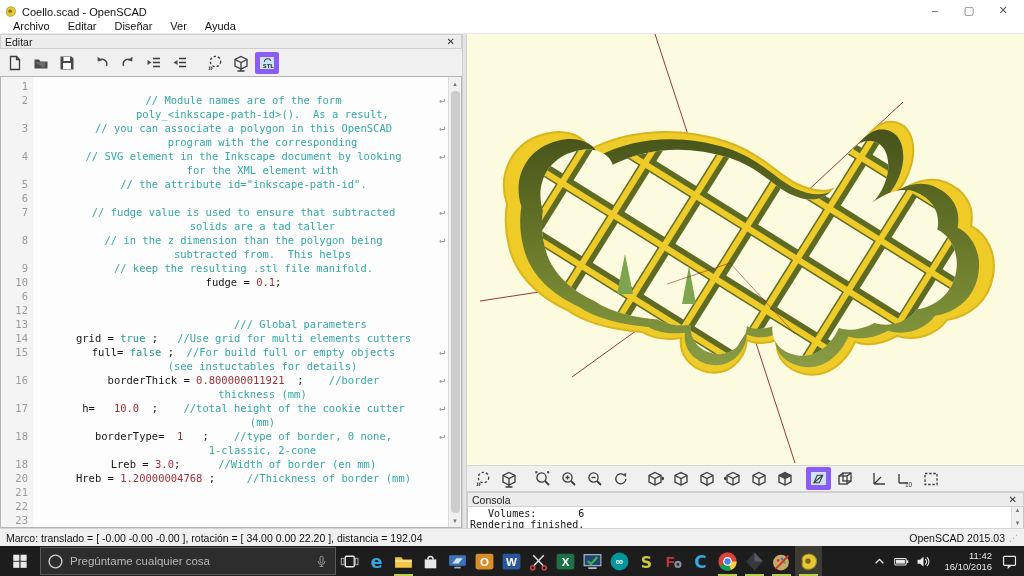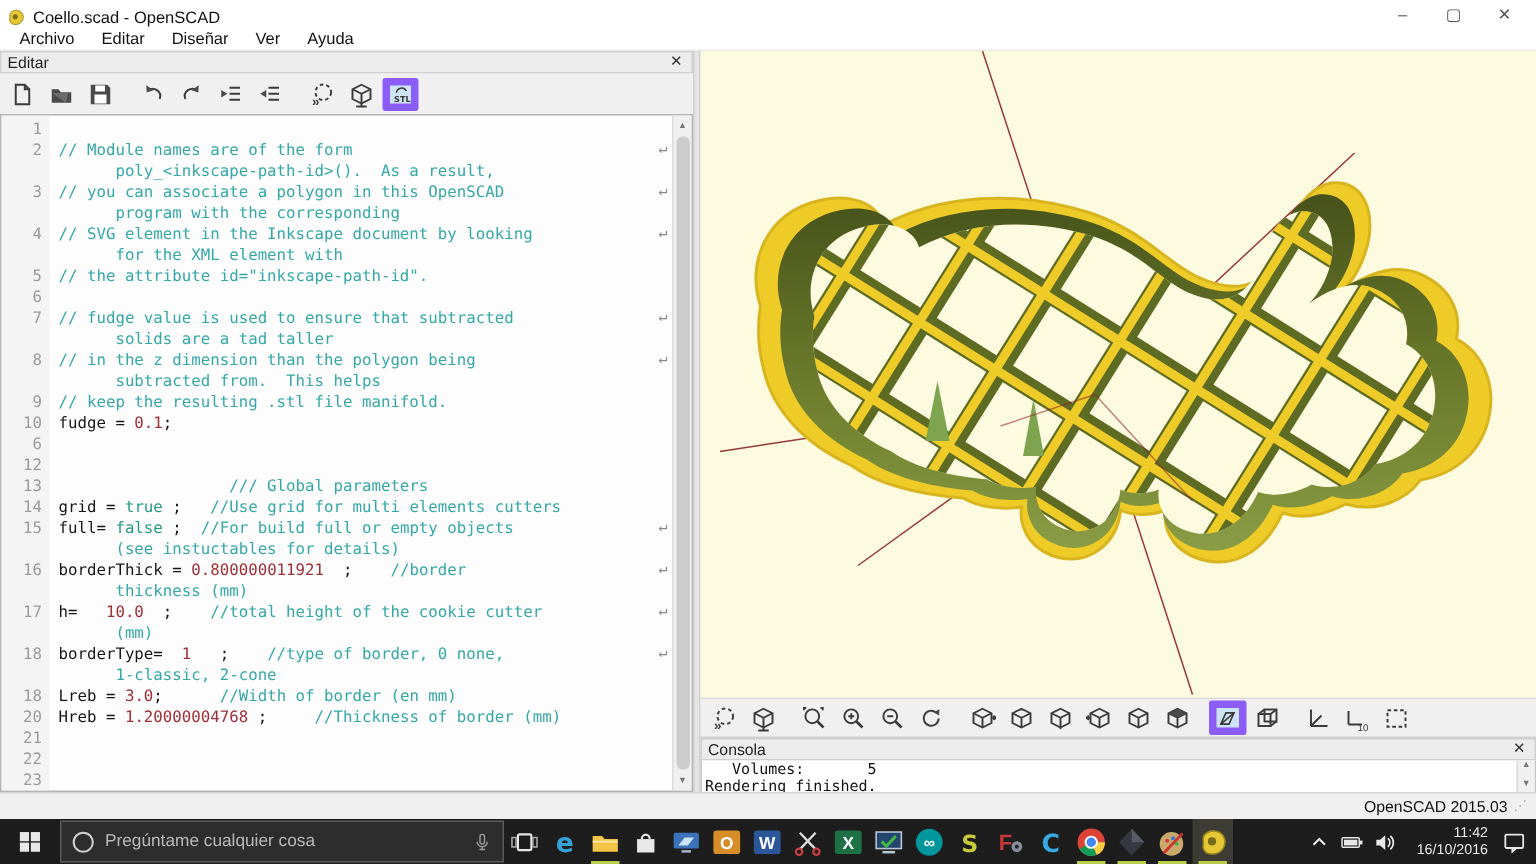--- a/index.html
+++ b/index.html
@@ -25,21 +25,21 @@
   .panel-hdr .ttl { flex:1; }
   .panel-hdr .x { color:#333; font-size:10px; padding:0 2px; }
   .ed-toolbar { height:27px; display:flex; align-items:center; padding:0 3px; gap:2px; background:#f0f0f0; }
   .tool-btn { width:24px; height:22px; display:flex; align-items:center; justify-content:center; border-radius:2px; }
   .tool-btn.sel { background:#cde4f7; border:5px solid #8b5cf6; }
   .tool-sep { width:7px; height:22px; }
   .ed-body { flex:1; display:flex; background:#fdfdfd; border:1px solid #b5b5b5; overflow:hidden; position:relative; }
   .gutter { width:32px; background:#f4f4f4; color:#9b9b9b; font-family:"DejaVu Sans Mono",monospace; font-size:10.5px; text-align:right; padding:2px 5px 0 0; flex:0 0 auto; }
   .gutter div { height:14px; line-height:14px; }
   .code { flex:1; font-family:"DejaVu Sans Mono",monospace; font-size:10.5px; padding:2px 0 0 6px; white-space:pre; position:relative; overflow:hidden; }
-  .crow { height:14px; line-height:14px; position:relative; }
+  .crow { height:14px; line-height:14px; position:relative;text-align:center; }
   .crow .wrapmark { position:absolute; right:3px; top:0; color:#8a8a8a; font-size:10px; }
   .t-com{ color:#35a7a7; } .t-kw{ color:#259a82; } .t-num{ color:#a03038; } .t-pl{ color:#161616; }
   .ed-scroll { width:13px; background:#f0f0f0; border-left:1px solid #dcdcdc; display:flex; flex-direction:column; align-items:center; flex:0 0 auto; }
   .ed-scroll .arr { height:13px; font-size:6px; color:#777; display:flex; align-items:center; justify-content:center; width:100%; }
   .ed-scroll .thumb { flex:1; width:9px; background:#cdcdcd; border-radius:4px; margin:1px 0; }
 
   .splitter { width:5px; background:#e4e4e4; border-left:1px solid #cfcfcf; border-right:1px solid #cfcfcf; }
 
   
   .right-col { flex:1; display:flex; flex-direction:column; }
@@ -419,31 +419,32 @@
             </svg>
           </span>
         </div>
 
       <div class="console">
         <div class="panel-hdr">
           <span class="ttl">Consola</span>
           <span class="x">✕</span>
         </div>
         <div class="console-body">
-          <div class="console-lines" id="console-lines"><div>   Volumes:       5</div><div>Rendering finished.</div></div>
+          <div class="console-lines" id="console-lines"><div>   Volumes:       6</div><div>Rendering finished.</div></div>
           <div class="console-scroll">
             <span>▲</span>
             <span>▼</span>
           </div>
         </div>
       </div>
     </div>
   </div>
 
   <div class="statusbar">
+    <span>Marco: translado = [ -0.00 -0.00 -0.00 ], rotación = [ 34.00 0.00 22.20 ], distancia = 192.04</span>
     <span class="spacer"></span>
     <span>OpenSCAD 2015.03</span>
     <span class="grip">⋰</span>
   </div>
 
   <div class="taskbar">
     <div class="tb-btn">
       <svg viewBox="0 0 20 20" width="18" height="18">
           <g fill="#e8e8e8">
             <rect x="2.5" y="3" width="6.8" height="6.8"></rect>

